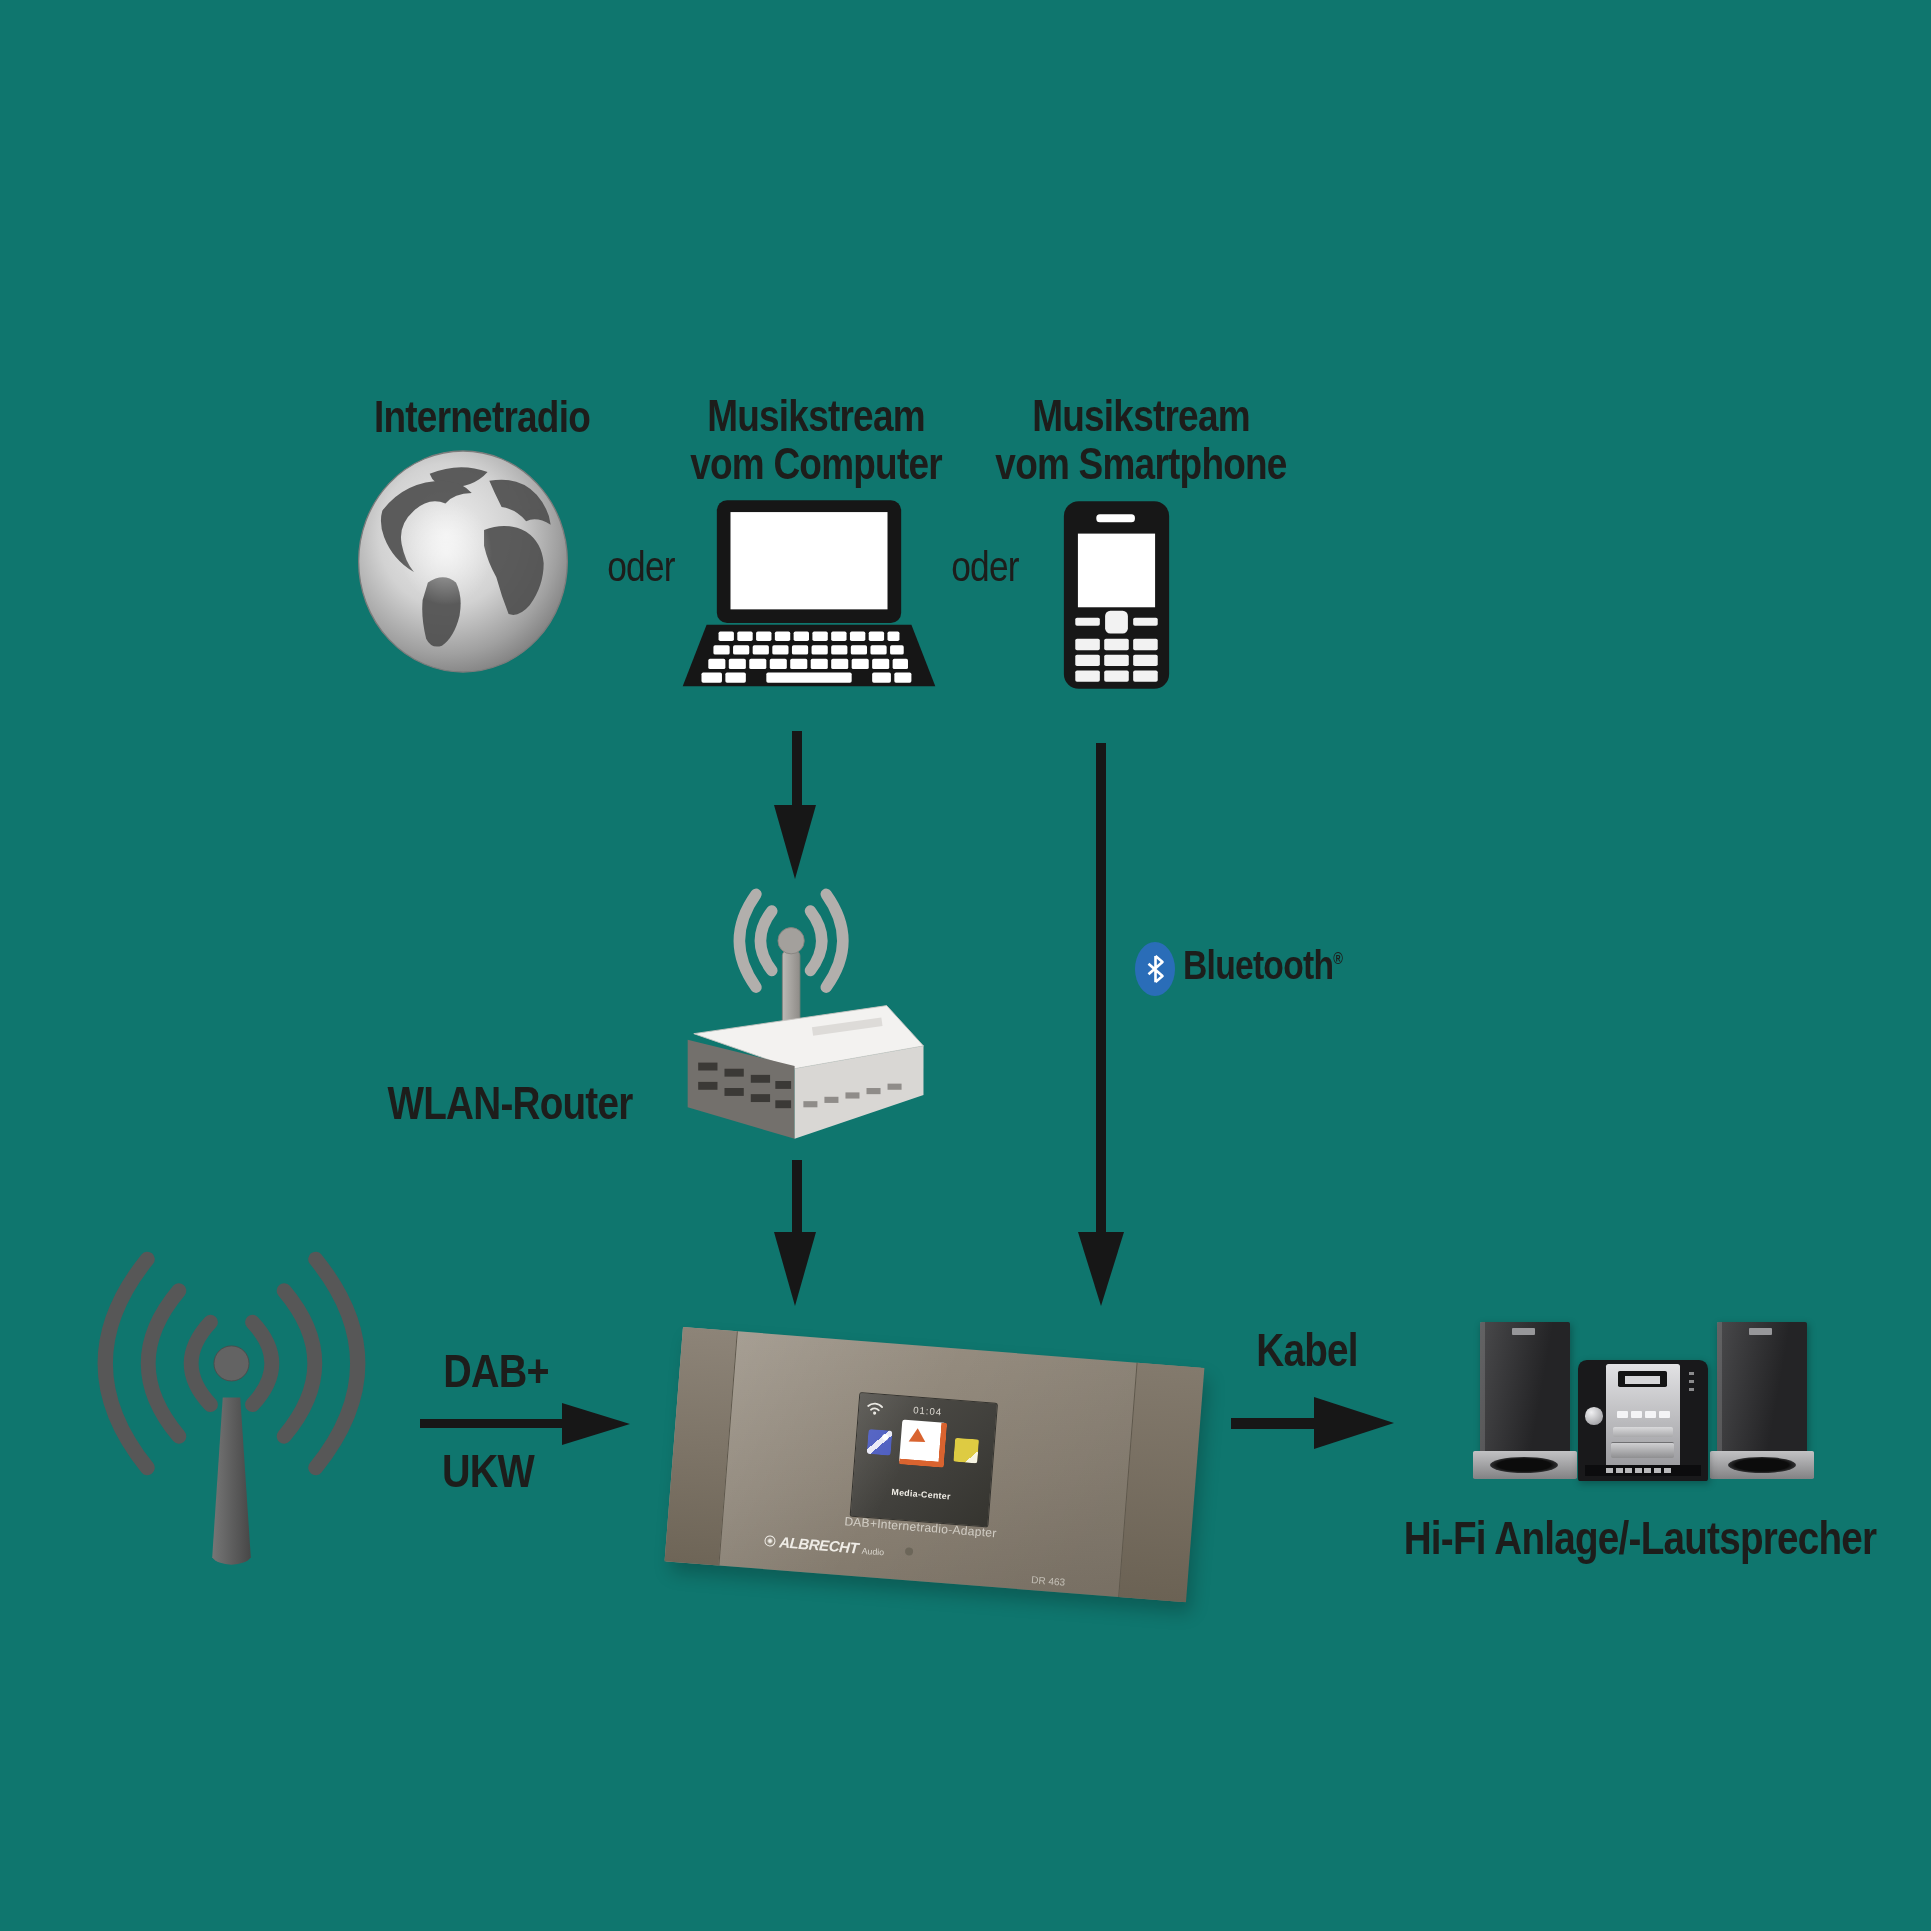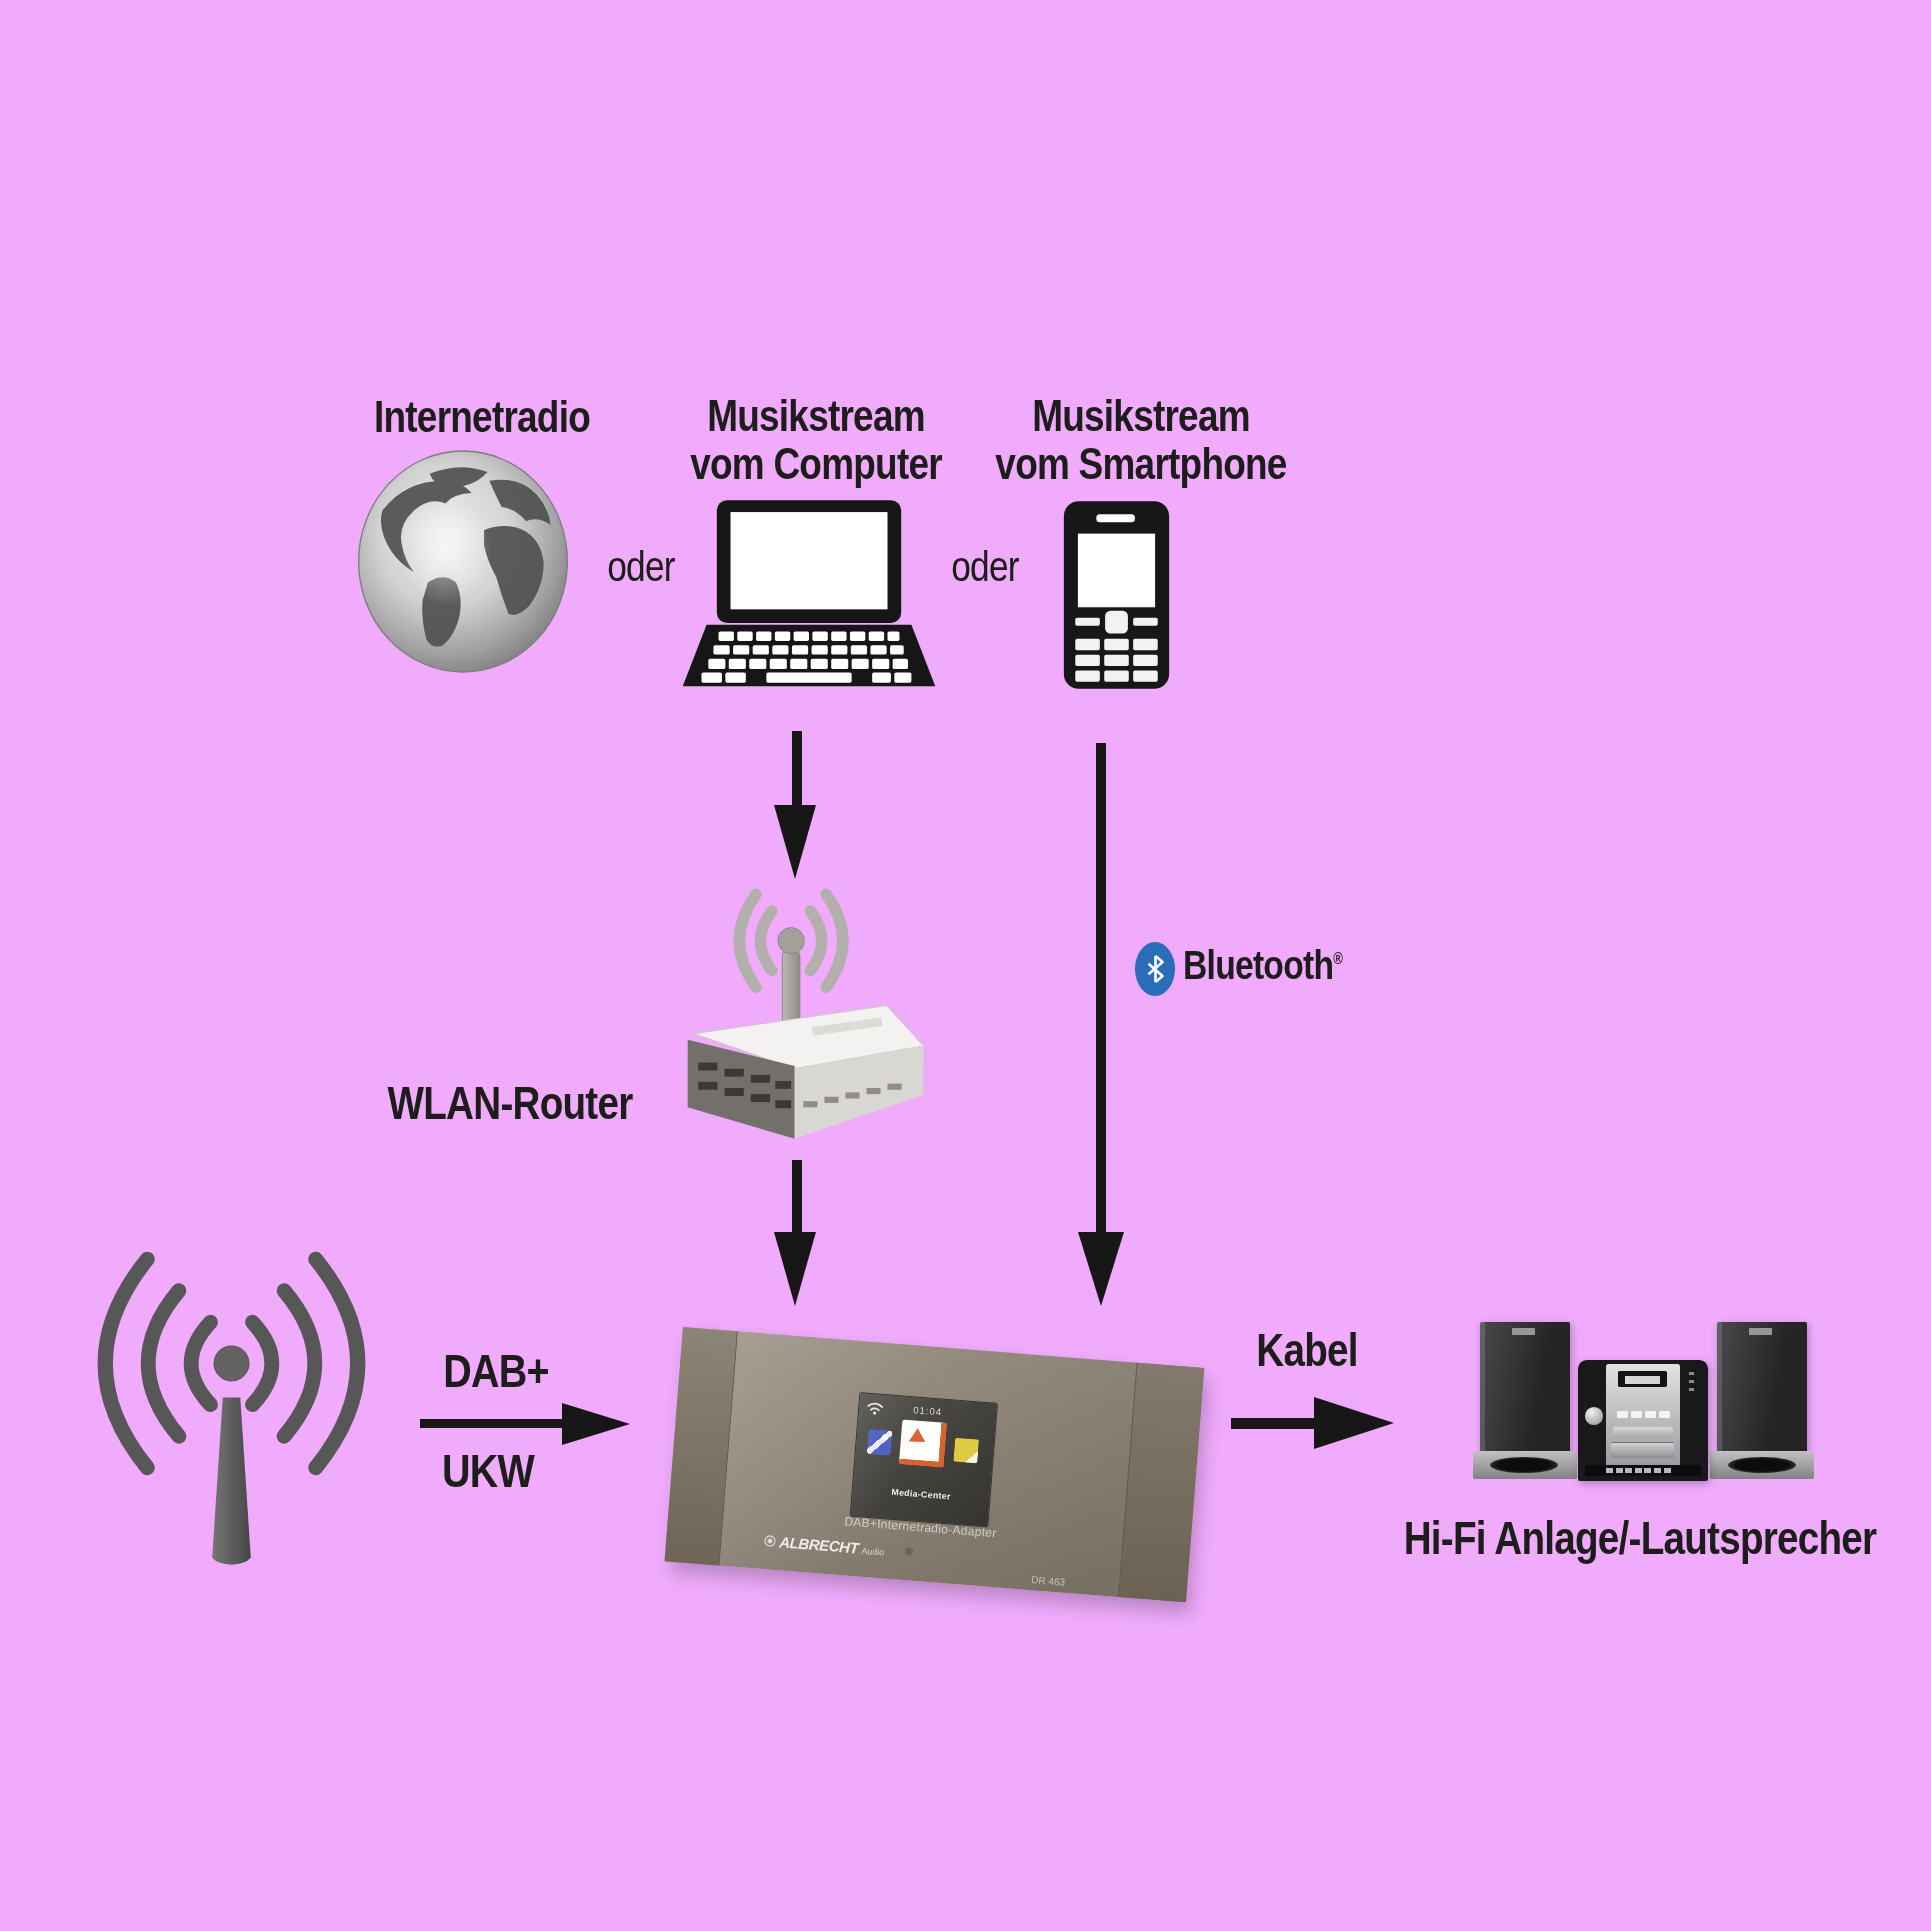--- a/index.html
+++ b/index.html
@@ -1,16 +1,16 @@
 <!DOCTYPE html>
 <html style="font-size:14px"><head>
 <meta charset="utf-8">
 <style>
   html,body{margin:0;padding:0;background:#ffffff;}
-  .canvas{position:relative;width:1931px;height:1931px;background:#f0abfc;
+  .canvas{position:relative;width:1931px;height:1931px;background:#0f766e;
           font-family:"Liberation Sans",sans-serif;color:#1d1d1b;overflow:hidden;}
 
   
   .lbl{position:absolute;font-weight:700;letter-spacing:-0.9px;white-space:nowrap;line-height:1.10;}
   .ctr{transform:translateX(-50%) scaleX(.84);transform-origin:center top;text-align:center;}
   .lft{transform:scaleX(.82);transform-origin:left top;}
   .reg{font-weight:400;}
 
   
   .shaft{position:absolute;background:#171717;}

